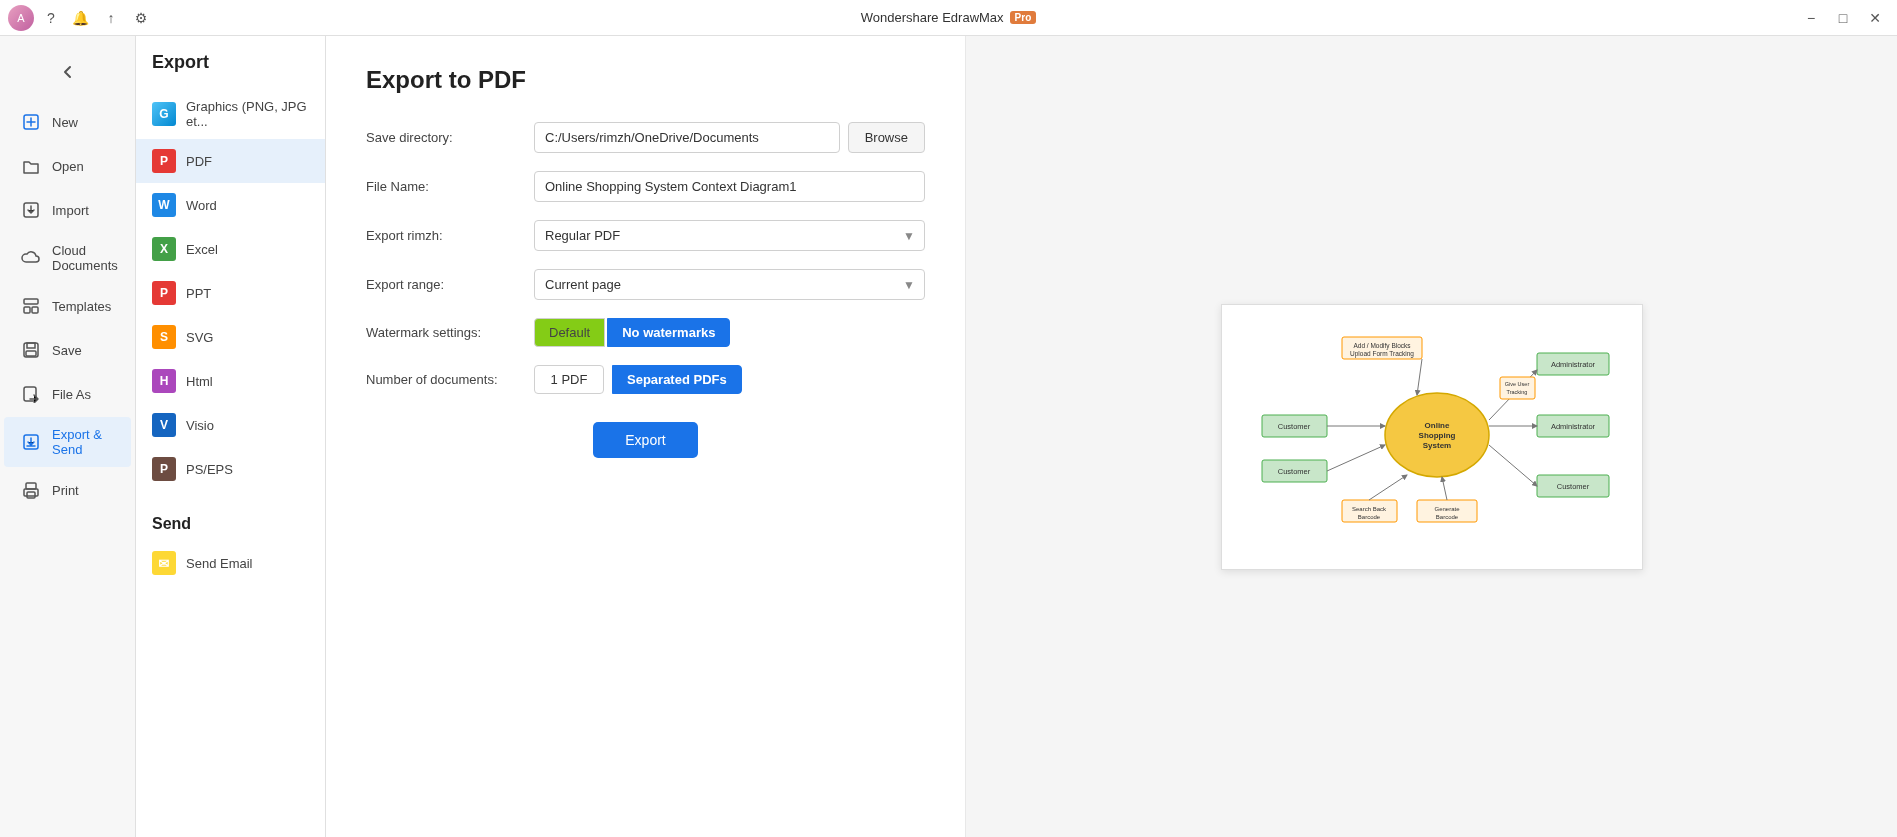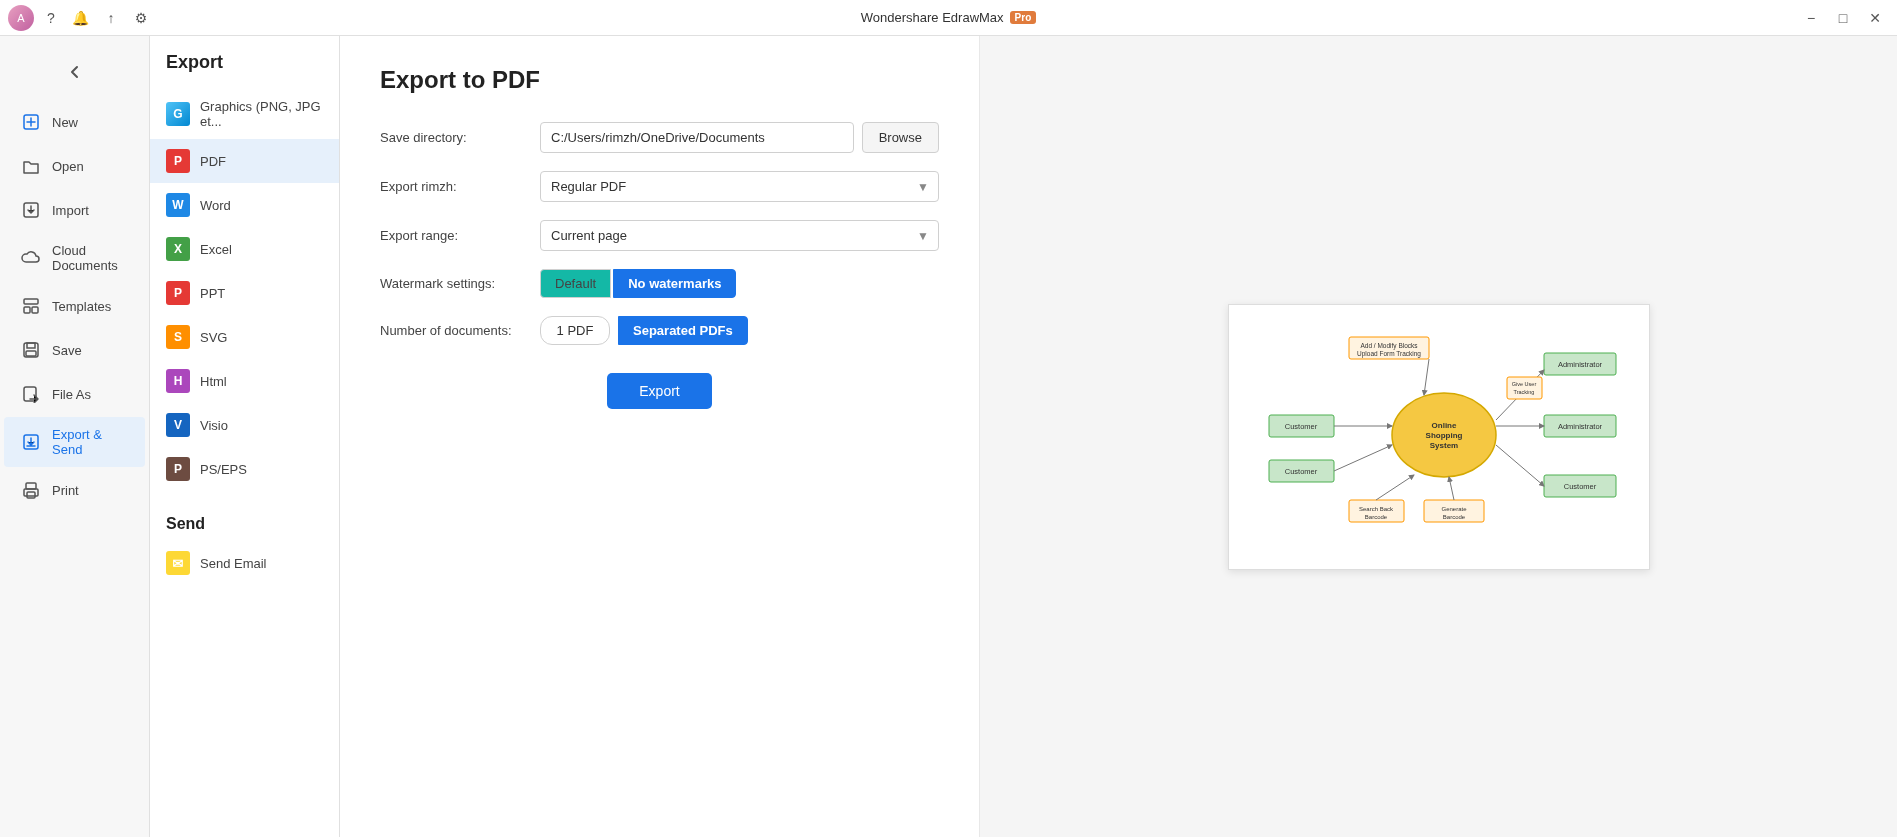--- a/index.html
+++ b/index.html
@@ -20,21 +20,21 @@
     .titlebar-left { position: absolute; left: 8px; top: 0; height: 100%; display: flex; align-items: center; gap: 6px; }
     .avatar { width: 26px; height: 26px; border-radius: 50%; background: linear-gradient(135deg, #e8a0c0, #c060a0); display: flex; align-items: center; justify-content: center; font-size: 11px; color: #fff; }
     .toolbar-icons { display: flex; align-items: center; gap: 8px; }
     .toolbar-icon { width: 22px; height: 22px; display: flex; align-items: center; justify-content: center; cursor: pointer; color: #555; font-size: 14px; position: relative; }
 
     
     .main-layout { display: flex; flex: 1; overflow: hidden; }
 
     
     .sidebar-narrow {
-      width: 150px; background: #f7f7f7; border-right: 1px solid #e0e0e0;
+      width: 136px; background: #f7f7f7; border-right: 1px solid #e0e0e0;
       display: flex; flex-direction: column; padding-top: 8px;
     }
     .sidebar-item {
       display: flex; align-items: center; gap: 10px; padding: 10px 16px;
       cursor: pointer; font-size: 13px; color: #444; border-radius: 4px; margin: 1px 4px;
     }
     .sidebar-item.active { background: #e6f0fb; color: #1a73e8; }
     .sidebar-item .icon { width: 22px; height: 22px; display: flex; align-items: center; justify-content: center; flex-shrink: 0; }
 
     
@@ -57,21 +57,21 @@
     .export-item.active { background: #e6f0fb; }
     .export-item .item-icon { width: 24px; height: 24px; display: flex; align-items: center; justify-content: center; border-radius: 3px; flex-shrink: 0; font-size: 12px; font-weight: bold; color: #fff; }
     .export-section-title { font-size: 16px; font-weight: 600; color: #222; padding: 16px 16px 8px; margin-top: 8px; }
 
     
     .content-area { flex: 1; display: flex; overflow: hidden; }
 
     
     .form-panel { width: 640px; padding: 30px 40px; background: #fff; border-right: 1px solid #e8e8e8; overflow-y: auto; }
     .form-title { font-size: 24px; font-weight: 600; color: #222; margin-bottom: 28px; }
-    .form-row { display: flex; align-items: center; margin-bottom: 18px; }
+    .form-row { display: flex; align-items: center; margin-bottom: 18px; gap: 8px; }
     .form-label { width: 160px; font-size: 13px; color: #444; flex-shrink: 0; }
     .form-field { flex: 1; }
     .form-input {
       width: 100%; padding: 7px 10px; border: 1px solid #d0d0d0; border-radius: 4px;
       font-size: 13px; color: #333; outline: none;
     }
     .form-select-wrapper { position: relative; width: 100%; }
     .form-select {
       width: 100%; padding: 7px 30px 7px 10px; border: 1px solid #d0d0d0; border-radius: 4px;
       font-size: 13px; color: #333; appearance: none; background: #fff; cursor: pointer; outline: none;
@@ -79,29 +79,29 @@
     .form-select-arrow { position: absolute; right: 10px; top: 50%; transform: translateY(-50%); color: #888; pointer-events: none; font-size: 12px; }
 
     .btn-browse {
       padding: 7px 16px; background: #f5f5f5; border: 1px solid #d0d0d0; border-radius: 4px;
       font-size: 13px; color: #333; cursor: pointer; white-space: nowrap; margin-left: 8px;
     }
 
     
     .toggle-group { display: flex; gap: 2px; }
     .toggle-btn {
-      padding: 6px 14px; border: 1px solid #d0d0d0; font-size: 13px; cursor: pointer; background: #14b8a6; color: #444;
+      padding: 6px 14px; border: 1px solid #d0d0d0; font-size: 13px; cursor: pointer; background: #84cc16; color: #444;
     }
     .toggle-btn:first-child { border-radius: 4px 0 0 4px; }
     .toggle-btn:last-child { border-radius: 0 4px 4px 0; font-weight: bold; }
     .toggle-btn.active { background: #1a73e8; color: #fff; border-color: #1a73e8; }
 
     .doc-count-wrapper { display: flex; align-items: center; gap: 8px; }
     .doc-count-input {
-      width: 70px; padding: 6px 10px; border: 1px solid #d0d0d0; border-radius: 12px;
+      width: 70px; padding: 6px 10px; border: 1px solid #d0d0d0; border-radius: 4px;
       font-size: 13px; color: #333; text-align: center; outline: none;
     }
 
     .export-btn {
       margin-top: 28px; padding: 10px 32px; background: #1a73e8; color: #fff;
       border: none; border-radius: 5px; font-size: 14px; cursor: pointer; font-weight: 500;
       display: block; margin-left: auto; margin-right: auto;
     }
 
     
@@ -293,20 +293,26 @@
       <div class="form-title">Export to PDF</div>
 
       <div class="form-row">
         <div class="form-label">Save directory:</div>
         <div class="form-field" style="display:flex; align-items:center;">
           <input class="form-input" type="text" style="flex: 1 1 0%;" value="C:/Users/rimzh/OneDrive/Documents">
           <button class="btn-browse">Browse</button>
         </div>
       </div>
 
+      <div class="form-row">
+        <div class="form-label">File Name:</div>
+        <div class="form-field">
+          <input class="form-input" type="text" value="Online Shopping System Context Diagram1" style="">
+        </div>
+      </div>
 
       <div class="form-row">
         <div class="form-label">Export rimzh:</div>
         <div class="form-field form-select-wrapper">
           <select class="form-select"><option value="Regular PDF">Regular PDF</option><option value="PDF/A">PDF/A</option></select>
           <span class="form-select-arrow">▼</span>
         </div>
       </div>
 
       <div class="form-row">

